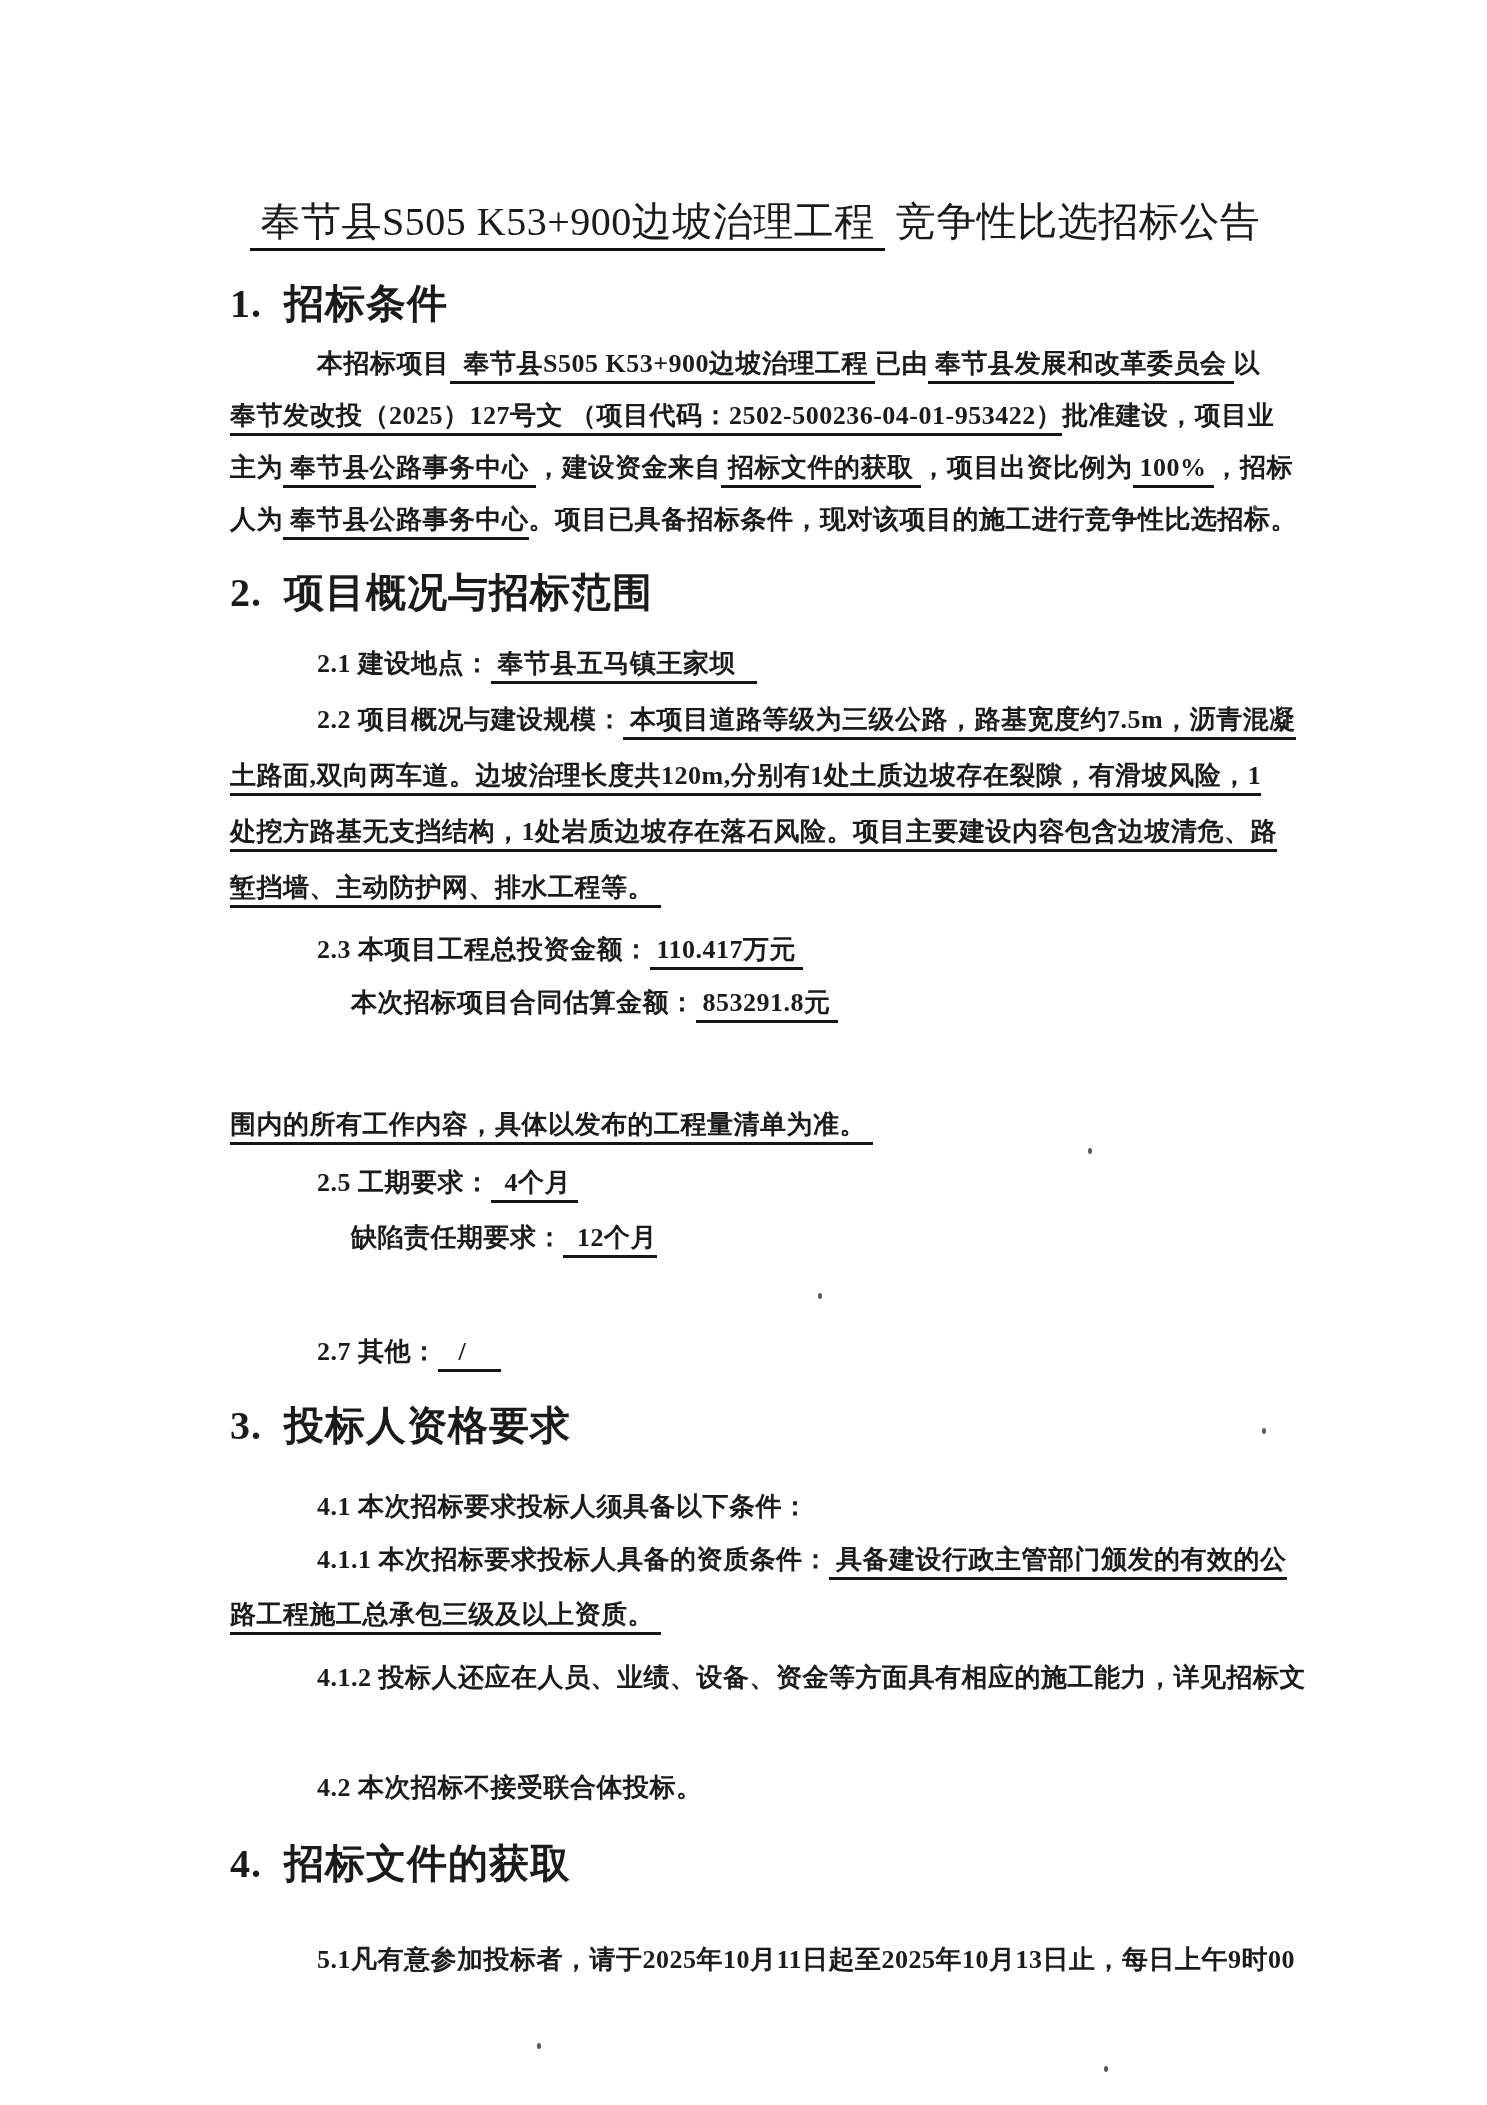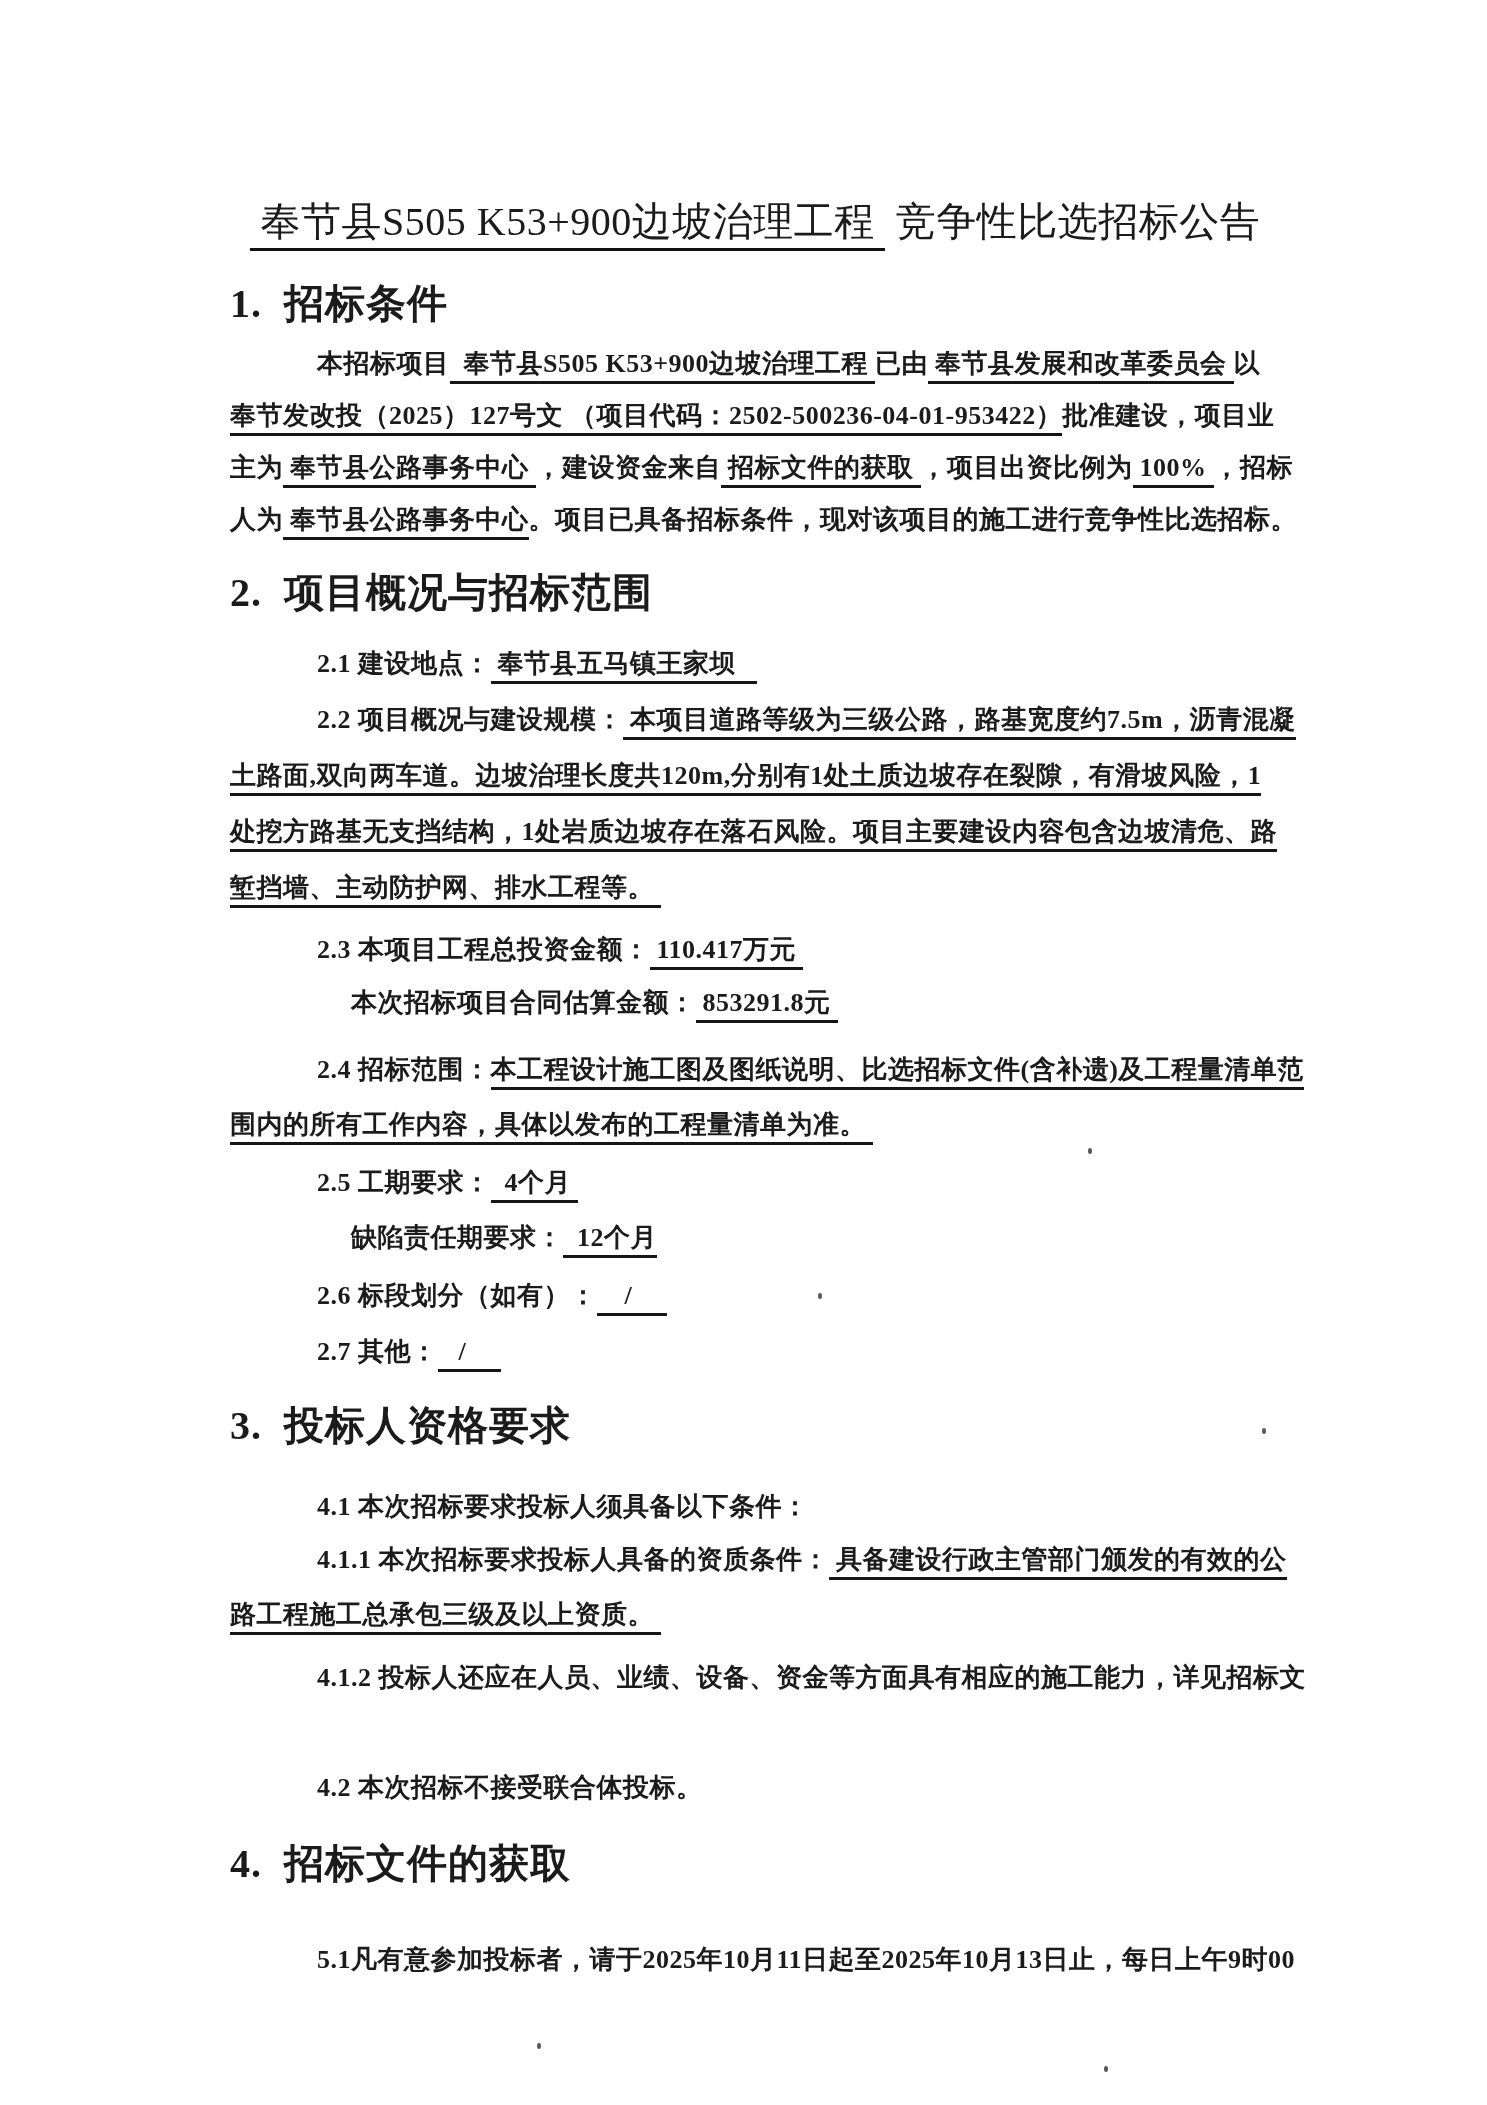--- a/index.html
+++ b/index.html
@@ -75,27 +75,25 @@
   <div class="line indent1" style="top:644px"><span>2.1 建设地点：</span><span class="u"> 奉节县五马镇王家坝   </span></div>
 
   <div class="line indent1" style="top:700px"><span>2.2 项目概况与建设规模：</span><span class="u"> 本项目道路等级为三级公路，路基宽度约7.5m，沥青混凝</span></div>
   <div class="line" style="top:756px"><span class="u">土路面,双向两车道。边坡治理长度共120m,分别有1处土质边坡存在裂隙，有滑坡风险，1</span></div>
   <div class="line" style="top:812px"><span class="u">处挖方路基无支挡结构，1处岩质边坡存在落石风险。项目主要建设内容包含边坡清危、路</span></div>
   <div class="line" style="top:868px"><span class="u">堑挡墙、主动防护网、排水工程等。 </span></div>
 
   <div class="line indent1" style="top:930px"><span>2.3 本项目工程总投资金额：</span><span class="u"> 110.417万元 </span></div>
   <div class="line indent2" style="top:983px"><span>本次招标项目合同估算金额：</span><span class="u"> 853291.8元 </span></div>
 
-  <div class="line indent1" style="top:1050px"><span>2.4 招标范围：</span><span class="u">本工程设计施工图及图纸说明、比选招标文件(含补遗)及工程量清单范</span></div>
   <div class="line" style="top:1105px"><span class="u">围内的所有工作内容，具体以发布的工程量清单为准。 </span></div>
 
   <div class="line indent1" style="top:1163px"><span>2.5 工期要求：</span><span class="u">  4个月 </span></div>
   <div class="line indent2" style="top:1218px"><span>缺陷责任期要求：</span><span class="u">  12个月</span></div>
 
-  <div class="line indent1" style="top:1276px"><span>2.6 标段划分（如有）：</span><span class="u">    /     </span></div>
 
   <div class="line indent1" style="top:1332px"><span>2.7 其他：</span><span class="u">   /     </span></div>
 
   <div class="heading" style="top:1400px">3.  投标人资格要求</div>
 
   <div class="line indent1" style="top:1487px">4.1 本次招标要求投标人须具备以下条件：</div>
 
   <div class="line indent1" style="top:1540px"><span>4.1.1 本次招标要求投标人具备的资质条件：</span><span class="u"> 具备建设行政主管部门颁发的有效的公</span></div>
   <div class="line" style="top:1595px"><span class="u">路工程施工总承包三级及以上资质。 </span></div>
 

